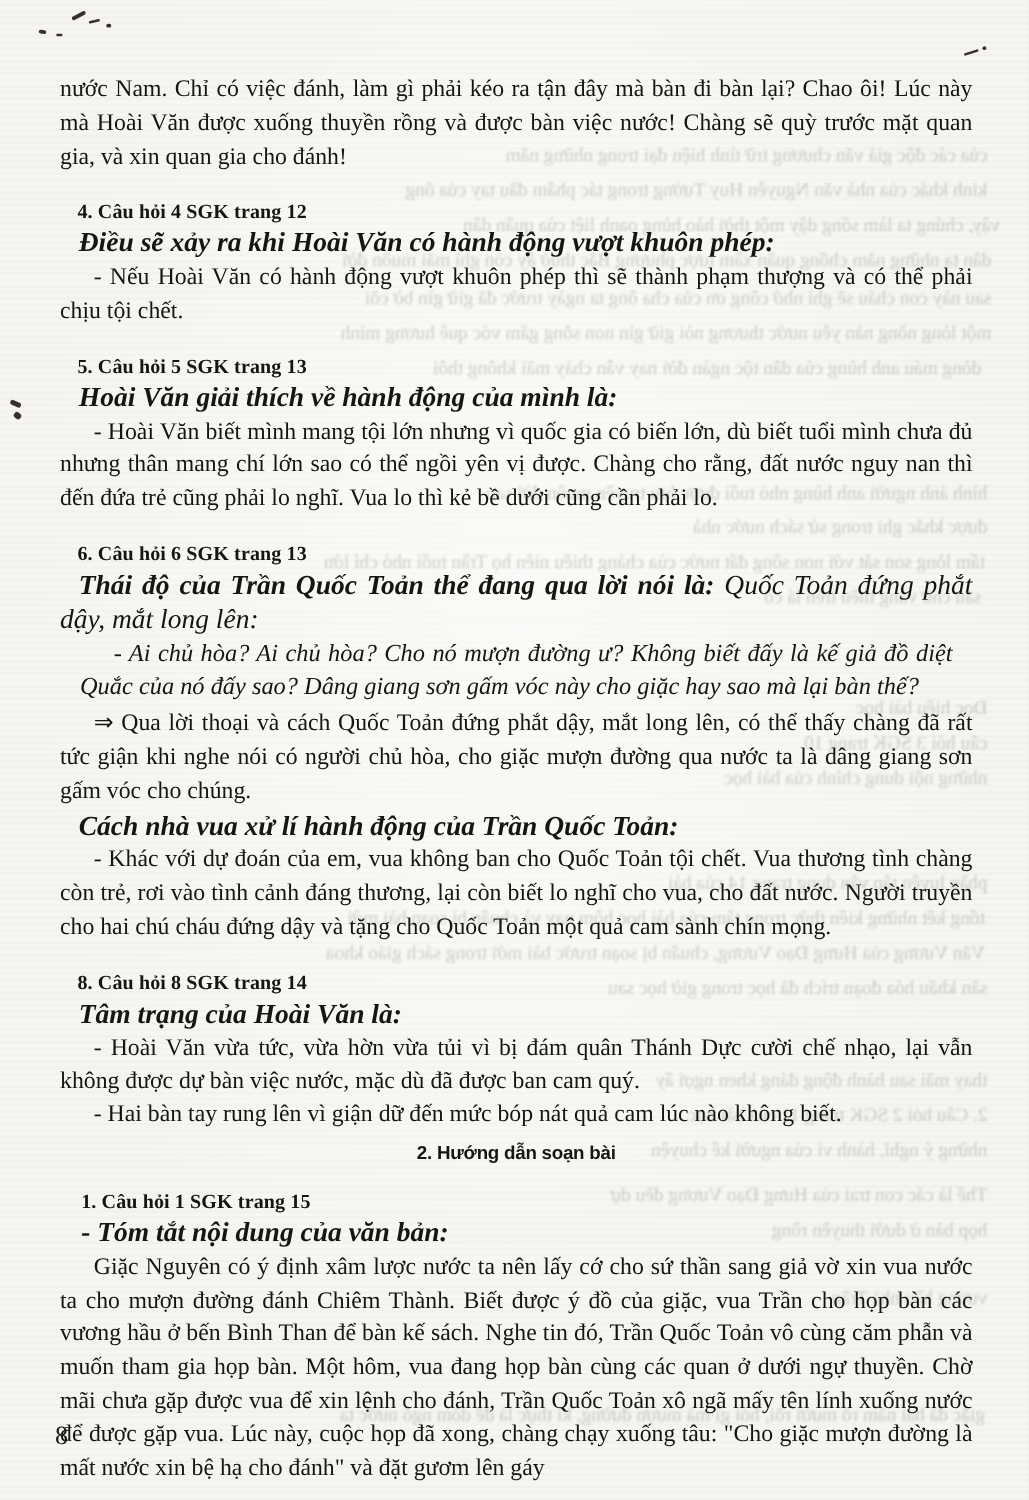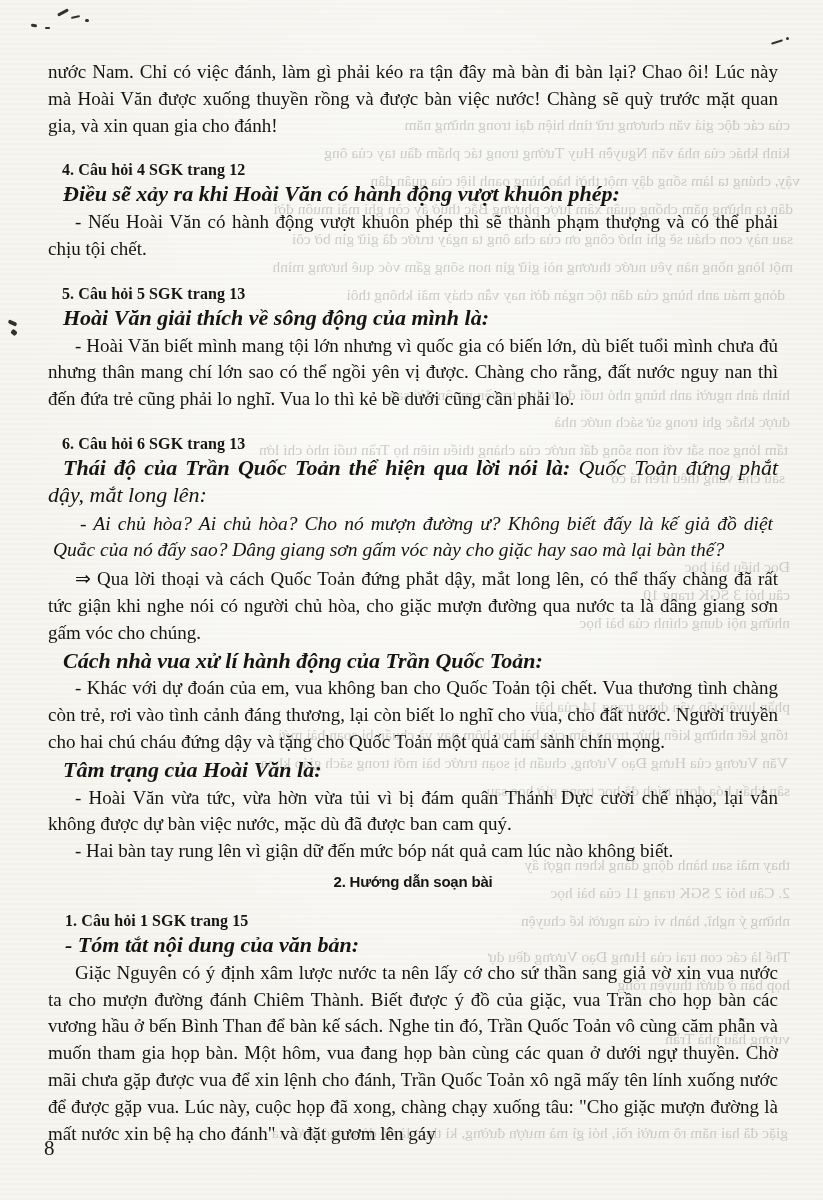--- a/index.html
+++ b/index.html
@@ -39,21 +39,21 @@
     font-size:16px;font-weight:700;margin:22px 0 2px 14px;
     text-align:left;letter-spacing:.1px;
   }
   .lead{
     font-size:22px;line-height:26.8px;font-weight:700;font-style:italic;
     text-indent:15px;margin:1px 0;
   }
   .lead .reg{font-weight:400;}
   .quote{
     font-size:19.5px;line-height:26.8px;font-style:italic;
-    text-indent:27px;margin:2px 5px;
+    text-indent:27px;margin:2px 16px;
   }
   h2.section{
     font-family:"Liberation Sans", sans-serif;
     font-size:15px;font-weight:700;letter-spacing:-.2px;
     margin:8px 0 3px 0;text-align:center;
   }
   h3.q2{margin-left:17px;}
   .lead2{text-indent:17px;}
   .pagenum{
     position:absolute;left:44px;top:1136px;
@@ -106,31 +106,32 @@
 
   <div class="content">
 
     <p class="body noindent">nước Nam. Chỉ có việc đánh, làm gì phải kéo ra tận đây mà bàn đi bàn lại? Chao ôi! Lúc này mà Hoài Văn được xuống thuyền rồng và được bàn việc nước! Chàng sẽ quỳ trước mặt quan gia, và xin quan gia cho đánh!</p>
 
     <h3 class="q">4. Câu hỏi 4 SGK trang 12</h3>
     <p class="lead">Điều sẽ xảy ra khi Hoài Văn có hành động vượt khuôn phép:</p>
     <p class="body">- Nếu Hoài Văn có hành động vượt khuôn phép thì sẽ thành phạm thượng và có thể phải chịu tội chết.</p>
 
     <h3 class="q">5. Câu hỏi 5 SGK trang 13</h3>
-    <p class="lead">Hoài Văn giải thích về sông động của mình là:</p>
+    <p class="lead">Hoài Văn giải thích về hành động của mình là:</p>
     <p class="body">- Hoài Văn biết mình mang tội lớn nhưng vì quốc gia có biến lớn, dù biết tuổi mình chưa đủ nhưng thân mang chí lớn sao có thể ngồi yên vị được. Chàng cho rằng, đất nước nguy nan thì đến đứa trẻ cũng phải lo nghĩ. Vua lo thì kẻ bề dưới cũng cần phải lo.</p>
 
     <h3 class="q">6. Câu hỏi 6 SGK trang 13</h3>
-    <p class="lead"><span>Thái độ của Trần Quốc Toản thể hiện qua lời nói là:</span><span class="reg"> Quốc Toản đứng phắt dậy, mắt long lên:</span></p>
+    <p class="lead"><span>Thái độ của Trần Quốc Toản thể đang qua lời nói là:</span><span class="reg"> Quốc Toản đứng phắt dậy, mắt long lên:</span></p>
     <p class="quote">- Ai chủ hòa? Ai chủ hòa? Cho nó mượn đường ư? Không biết đấy là kế giả đồ diệt Quắc của nó đấy sao? Dâng giang sơn gấm vóc này cho giặc hay sao mà lại bàn thế?</p>
     <p class="body">⇒ Qua lời thoại và cách Quốc Toản đứng phắt dậy, mắt long lên, có thể thấy chàng đã rất tức giận khi nghe nói có người chủ hòa, cho giặc mượn đường qua nước ta là dâng giang sơn gấm vóc cho chúng.</p>
 
     <p class="lead">Cách nhà vua xử lí hành động của Trần Quốc Toản:</p>
     <p class="body">- Khác với dự đoán của em, vua không ban cho Quốc Toản tội chết. Vua thương tình chàng còn trẻ, rơi vào tình cảnh đáng thương, lại còn biết lo nghĩ cho vua, cho đất nước. Người truyền cho hai chú cháu đứng dậy và tặng cho Quốc Toản một quả cam sành chín mọng.</p>
 
+    <h3 class="q">8. Câu hỏi 8 SGK trang 14</h3>
     <p class="lead">Tâm trạng của Hoài Văn là:</p>
     <p class="body">- Hoài Văn vừa tức, vừa hờn vừa tủi vì bị đám quân Thánh Dực cười chế nhạo, lại vẫn không được dự bàn việc nước, mặc dù đã được ban cam quý.</p>
     <p class="body">- Hai bàn tay rung lên vì giận dữ đến mức bóp nát quả cam lúc nào không biết.</p>
 
     <h2 class="section">2. Hướng dẫn soạn bài</h2>
 
     <h3 class="q q2">1. Câu hỏi 1 SGK trang 15</h3>
     <p class="lead lead2">- Tóm tắt nội dung của văn bản:</p>
     <p class="body">Giặc Nguyên có ý định xâm lược nước ta nên lấy cớ cho sứ thần sang giả vờ xin vua nước ta cho mượn đường đánh Chiêm Thành. Biết được ý đồ của giặc, vua Trần cho họp bàn các vương hầu ở bến Bình Than để bàn kế sách. Nghe tin đó, Trần Quốc Toản vô cùng căm phẫn và muốn tham gia họp bàn. Một hôm, vua đang họp bàn cùng các quan ở dưới ngự thuyền. Chờ mãi chưa gặp được vua để xin lệnh cho đánh, Trần Quốc Toản xô ngã mấy tên lính xuống nước để được gặp vua. Lúc này, cuộc họp đã xong, chàng chạy xuống tâu: "Cho giặc mượn đường là mất nước xin bệ hạ cho đánh" và đặt gươm lên gáy</p>
 

